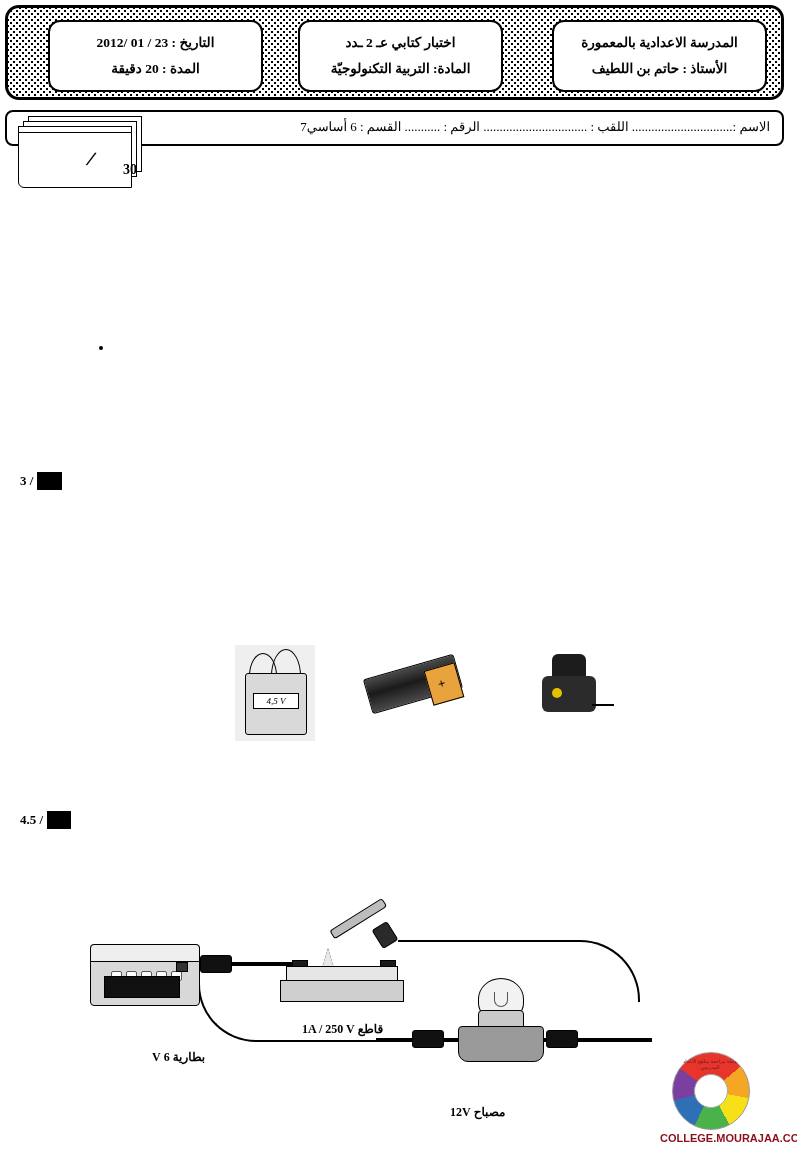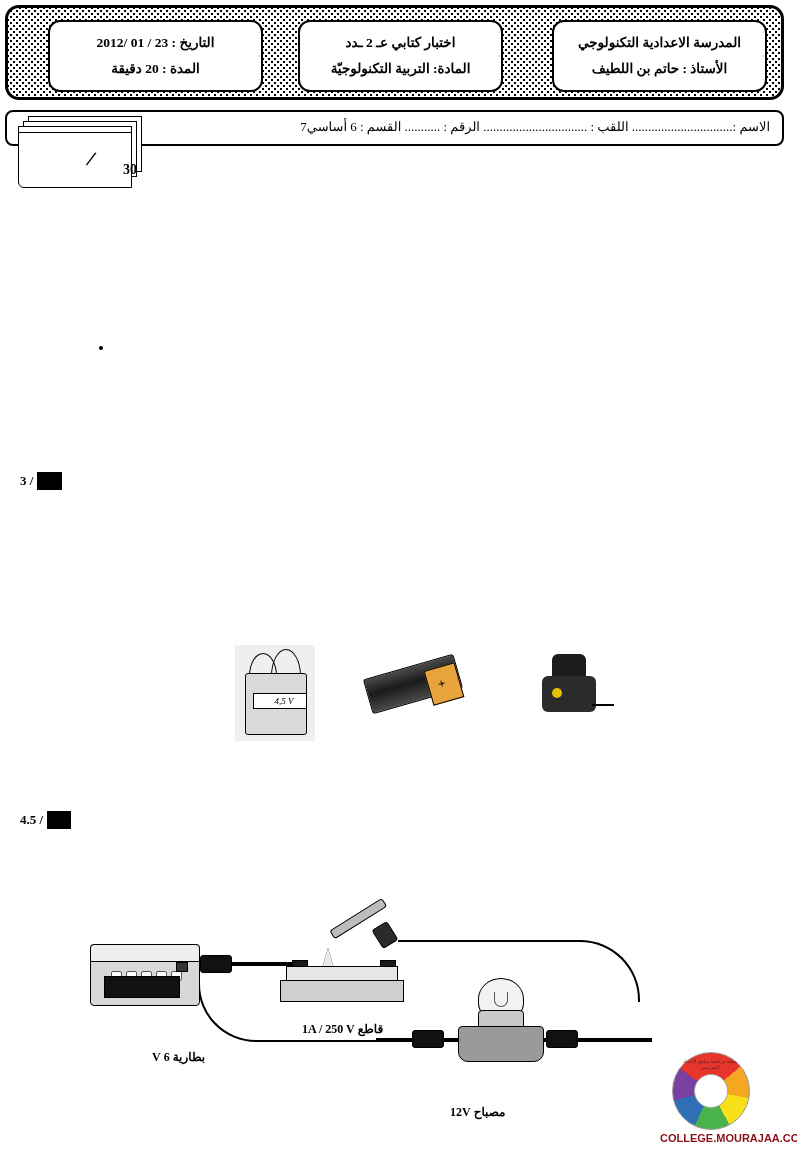--- a/index.html
+++ b/index.html
@@ -107,21 +107,21 @@
     border:0;
     box-sizing:border-box;
     overflow:hidden;
   }
   #pic-battery-flat{left:235px;top:645px;width:80px;height:96px;background:#efefef;}
   #pic-cell       {left:358px;top:650px;width:108px;height:75px;background:#ffffff;}
   #pic-socket     {left:530px;top:648px;width:85px;height:80px;background:#ffffff;}
 
   
   .fb-body{position:absolute;left:10px;top:28px;width:60px;height:60px;background:#d9d9d9;border:1.5px solid #000;border-radius:3px;}
-  .fb-label{position:absolute;left:18px;top:48px;width:44px;height:14px;border:1px solid #000;background:#fff;font-size:9px;text-align:center;line-height:14px;font-style:italic;padding-left:8px;}
+  .fb-label{position:absolute;left:18px;top:48px;width:44px;height:14px;border:1px solid #000;background:#fff;font-size:9px;text-align:center;line-height:14px;font-style:italic;}
   .fb-wire{position:absolute;border:1.4px solid #000;border-bottom:none;border-radius:50% 50% 0 0 / 100% 100% 0 0;}
   .fb-w1{left:14px;top:8px;width:26px;height:22px;}
   .fb-w2{left:36px;top:4px;width:28px;height:26px;}
 
   
   .cell-body{
     position:absolute;left:8px;top:16px;width:92px;height:34px;
     background:linear-gradient(180deg,#4a4a4a,#1a1a1a 45%,#4a4a4a);
     border:1px solid #000;
     transform:rotate(-16deg);
@@ -204,21 +204,21 @@
     position:absolute;left:14px;top:6px;width:72px;text-align:center;
     font-size:5px;color:#6b2020;direction:rtl;
   }
 </style>
 </head>
 <body>
 
 <div class="header-band">
 
   <div class="hdr-box" id="hdr-school">
-    <div>المدرسة الاعدادية التكنولوجي</div>
+    <div>المدرسة الاعدادية بالمعمورة</div>
     <div>الأستاذ : حاتم بن اللطيف</div>
   </div>
 
   <div class="hdr-box" id="hdr-exam">
     <div>اختبار كتابي عـ 2 ـدد</div>
     <div>المادة: التربية التكنولوجيّة</div>
   </div>
 
   <div class="hdr-box" id="hdr-date">
     <div>التاريخ : 23 / 01 /2012</div>

